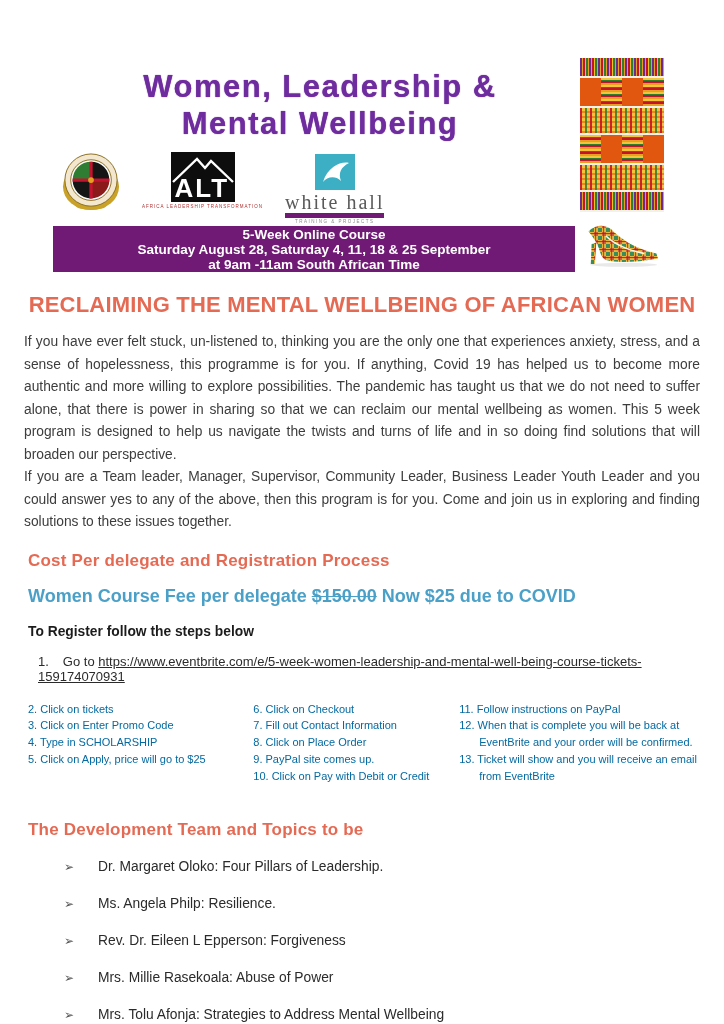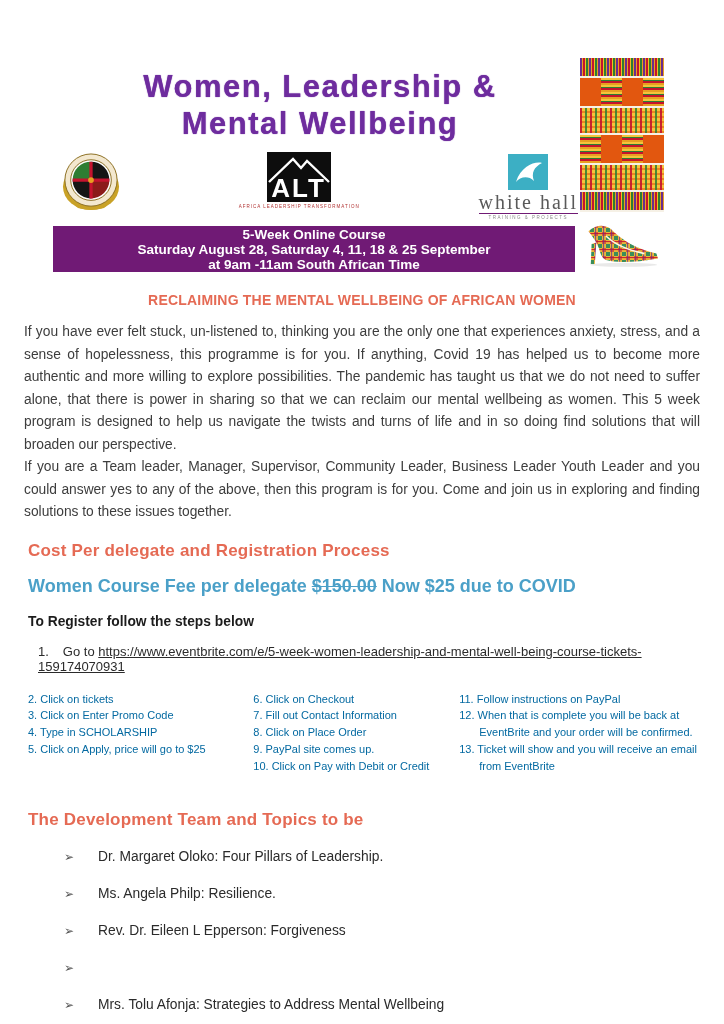--- a/index.html
+++ b/index.html
@@ -13,39 +13,39 @@
 
   
   .flyer { display:flex; margin:58px 40px 12px 62px; }
   .flyer-left { width:516px; }
   .flyer-title { text-align:center; padding-top:10px; }
   .flyer-title .t-line {
     font-size:31px; font-weight:bold; letter-spacing:1.5px;
     color:#6e2c9e; line-height:37px;
     text-shadow:0 0 1px #6e2c9e;
   }
-  .logos { display:flex; justify-content:space-between; align-items:flex-start; gap:22px; margin-top:10px; height:68px; }
+  .logos { display:flex; justify-content:flex-start; align-items:flex-start; gap:22px; margin-top:10px; height:68px; }
 
   .crest { width:58px; height:60px; }
 
   .alt-logo { display:flex; flex-direction:column; align-items:center; }
   .alt-box { position:relative; width:64px; height:50px; background:#0d0d0d; overflow:hidden; }
   .alt-box svg { position:absolute; top:2px; left:0; }
   .alt-text {
     position:absolute; bottom:-2px; left:4px;
     color:#fff; font-weight:bold; font-size:26px; letter-spacing:2px;
     font-family:"Liberation Sans", sans-serif;
   }
   .alt-caption { font-size:4.5px; color:#b03030; letter-spacing:1px; margin-top:2px; white-space:nowrap; }
 
   .wh-logo { display:flex; flex-direction:column; align-items:center; margin-top:2px; }
   .wh-box { width:40px; height:36px; background:#3cafc4; position:relative; }
   .wh-text {
     font-family:"Liberation Serif", serif; font-size:20px; color:#5a5a5a;
-    letter-spacing:2px; margin-top:1px; border-bottom:1px solid #701a75; line-height:22px;
+    letter-spacing:2px; margin-top:1px; border-bottom:5px solid #701a75; line-height:22px;
   }
   .wh-caption { font-size:4.5px; color:#8a8a8a; letter-spacing:1.5px; margin-top:1px; }
 
   .banner {
     margin-top:6px; margin-left:-9px; width:522px; height:46px;
     background:#701a75; color:#ffffff; text-align:center;
     font-weight:bold; font-size:13.5px; line-height:15px; padding-top:1px;
   }
 
   
@@ -62,21 +62,21 @@
       repeating-linear-gradient(0deg,#e8a020 0 2px,#c4132e 2px 4px,#2e7d32 4px 5px,#f5c33b 5px 7px); }
   .b-plaid { height:27px; background-color:#f5c33b;
     background-image:repeating-linear-gradient(90deg,rgba(196,19,46,.9) 0 2px,transparent 2px 5px,rgba(46,125,50,.85) 5px 7px,transparent 7px 10px),
       repeating-linear-gradient(0deg,rgba(226,87,15,.55) 0 2px,transparent 2px 5px); }
   .shoe { margin-top:8px; width:84px; height:48px; }
 
   
   .content { padding:0 24px; }
   .headline {
     margin-top:20px; text-align:center;
-    color:#e56a54; font-size:14px; font-weight:600; letter-spacing:0.2px;
+    color:#e56a54; font-size:22px; font-weight:600; letter-spacing:0.2px;
   }
   .para { margin-top:13px; font-size:13.8px; line-height:22.5px; text-align:justify; color:#3d3d3d; }
   .para2 { margin-top:0; }
 
   .sec-heading { color:#e56a54; font-size:17px; font-weight:600; margin-top:17px; padding-left:4px; letter-spacing:0.2px; }
 
   .fee-line { margin-top:15px; padding-left:4px; font-size:18px; font-weight:bold; color:#4ba0c8; }
   .fee-line .strike { text-decoration:line-through; }
 
   .register-heading { margin-top:17px; padding-left:4px; font-size:13.8px; font-weight:bold; color:#1c1c1c; }
@@ -223,19 +223,20 @@
   <div class="bullet">
     <span class="bullet-glyph">➢</span>
     <span>Ms. Angela Philp: Resilience.</span>
   </div>
   <div class="bullet">
     <span class="bullet-glyph">➢</span>
     <span>Rev. Dr. Eileen L Epperson: Forgiveness</span>
   </div>
   <div class="bullet">
     <span class="bullet-glyph">➢</span>
+    <span>Mrs. Millie Rasekoala: Abuse of Power</span>
   </div>
   <div class="bullet">
     <span class="bullet-glyph">➢</span>
     <span>Mrs. Tolu Afonja: Strategies to Address Mental Wellbeing</span>
   </div>
 
 </div>
 
 </body></html>

